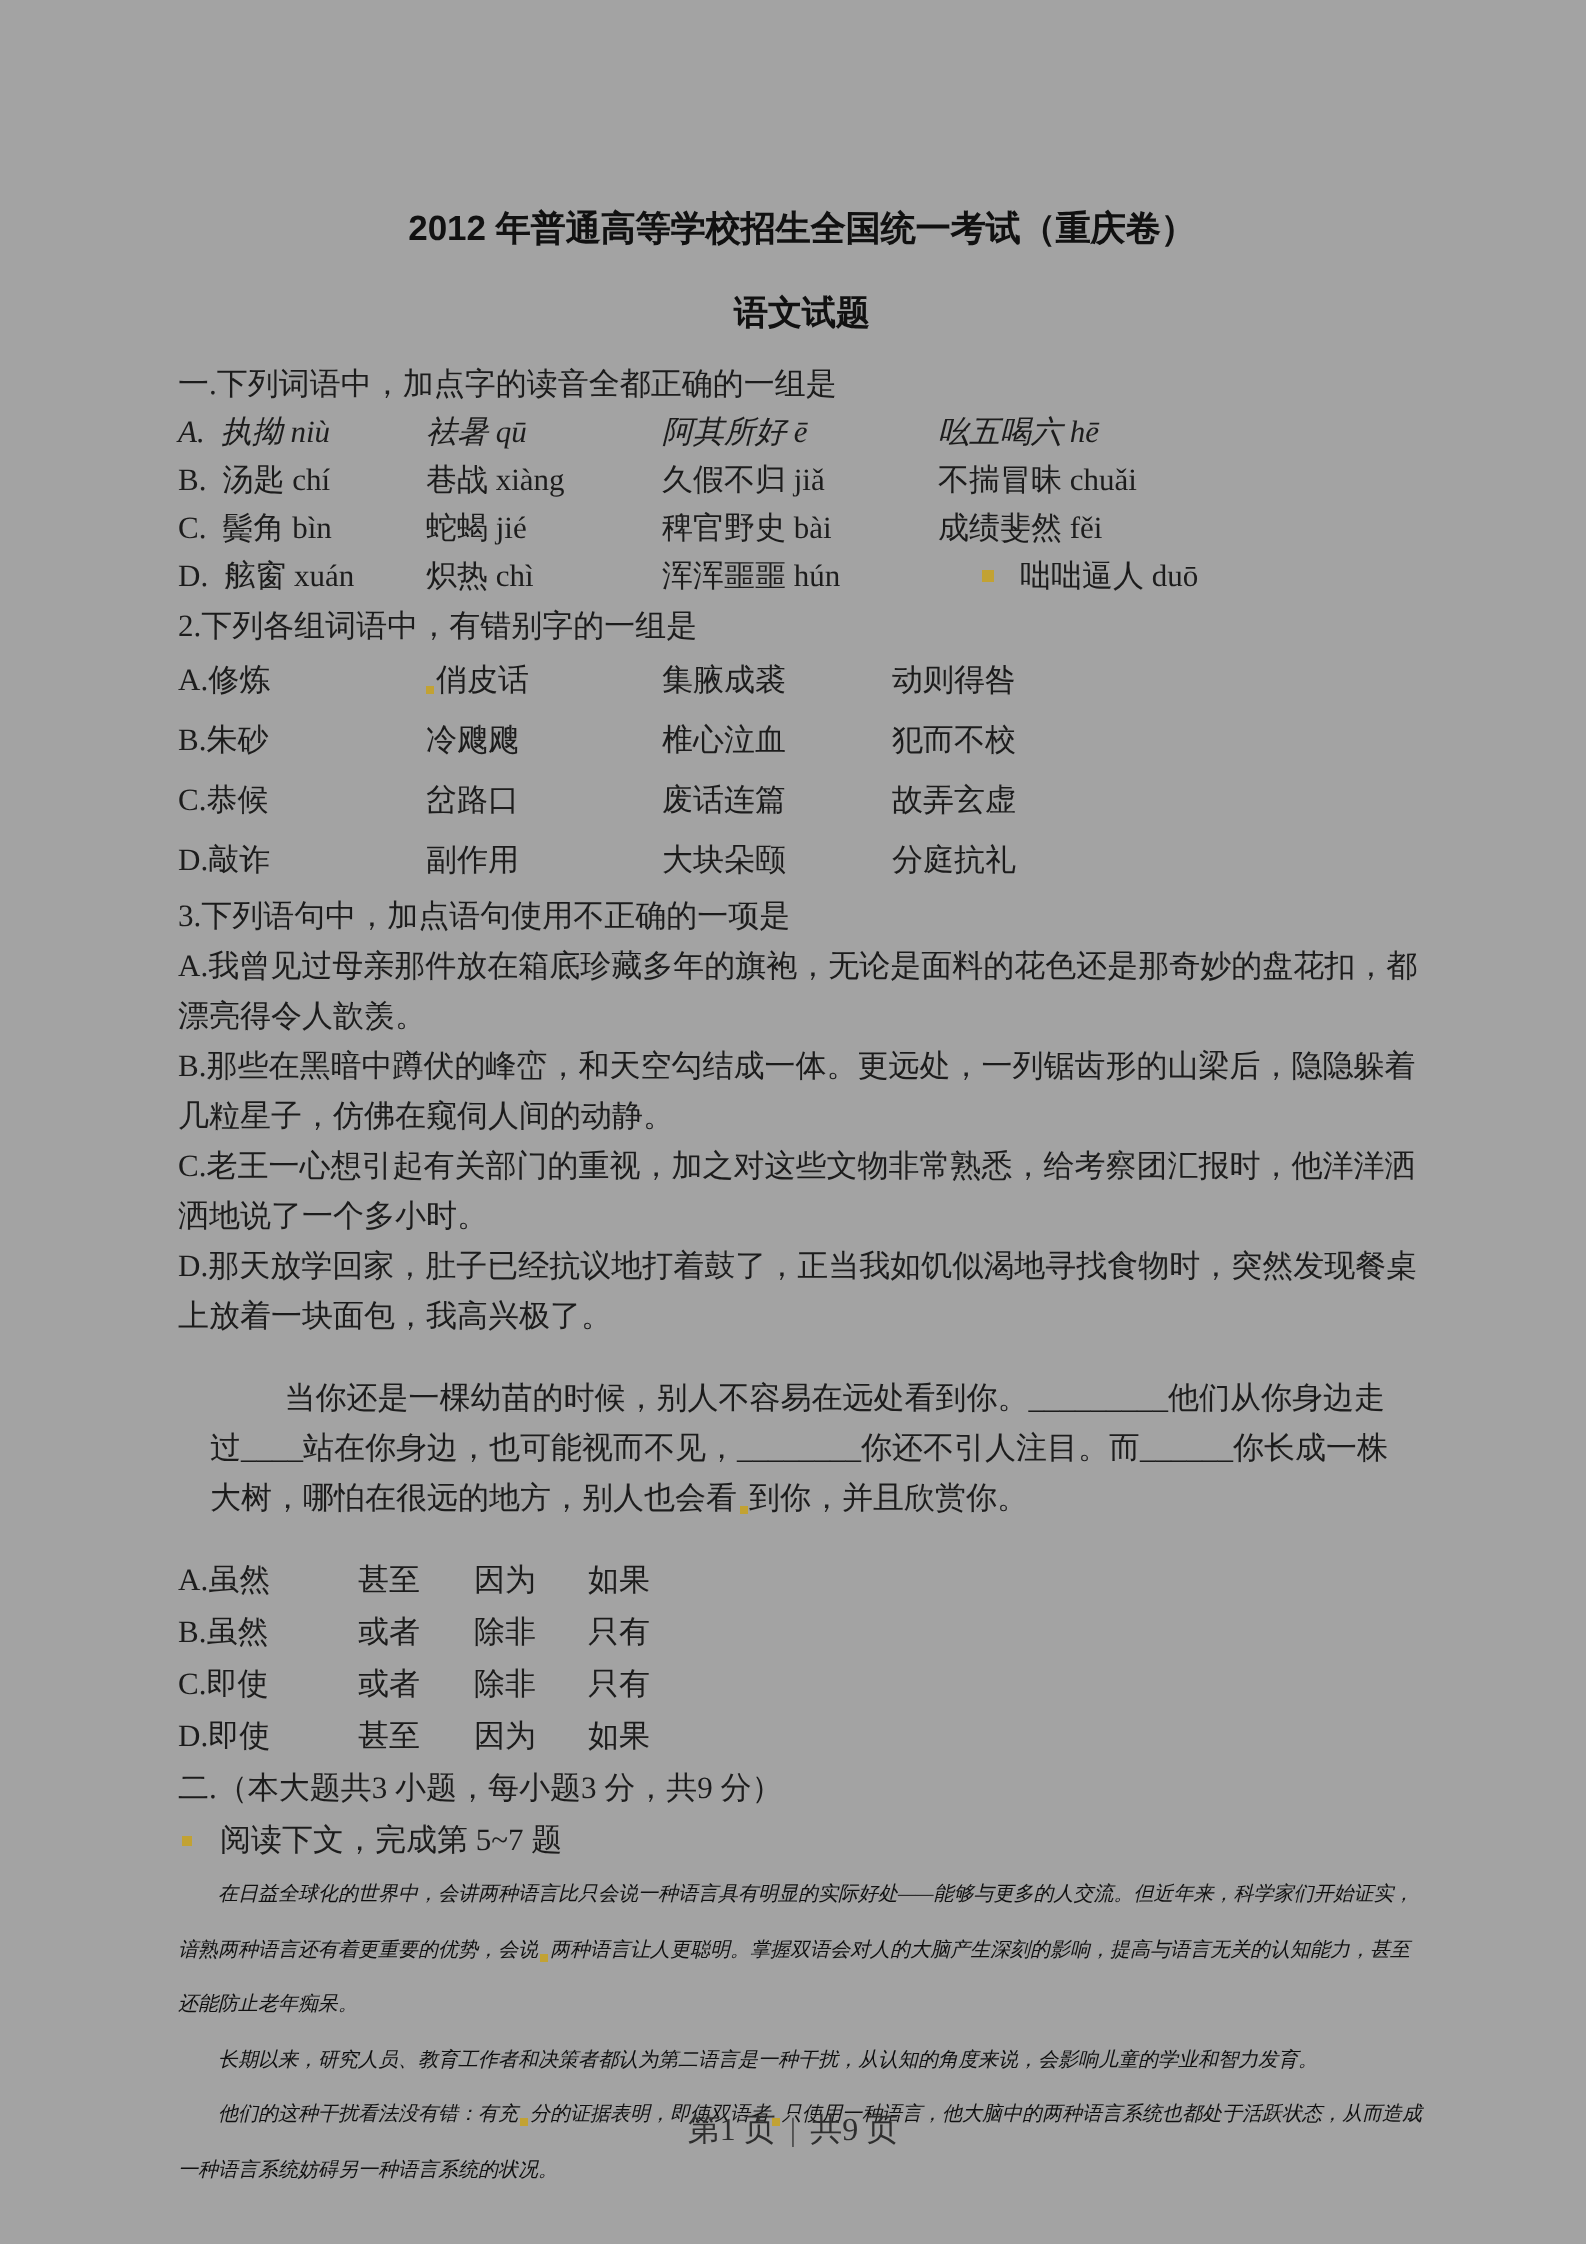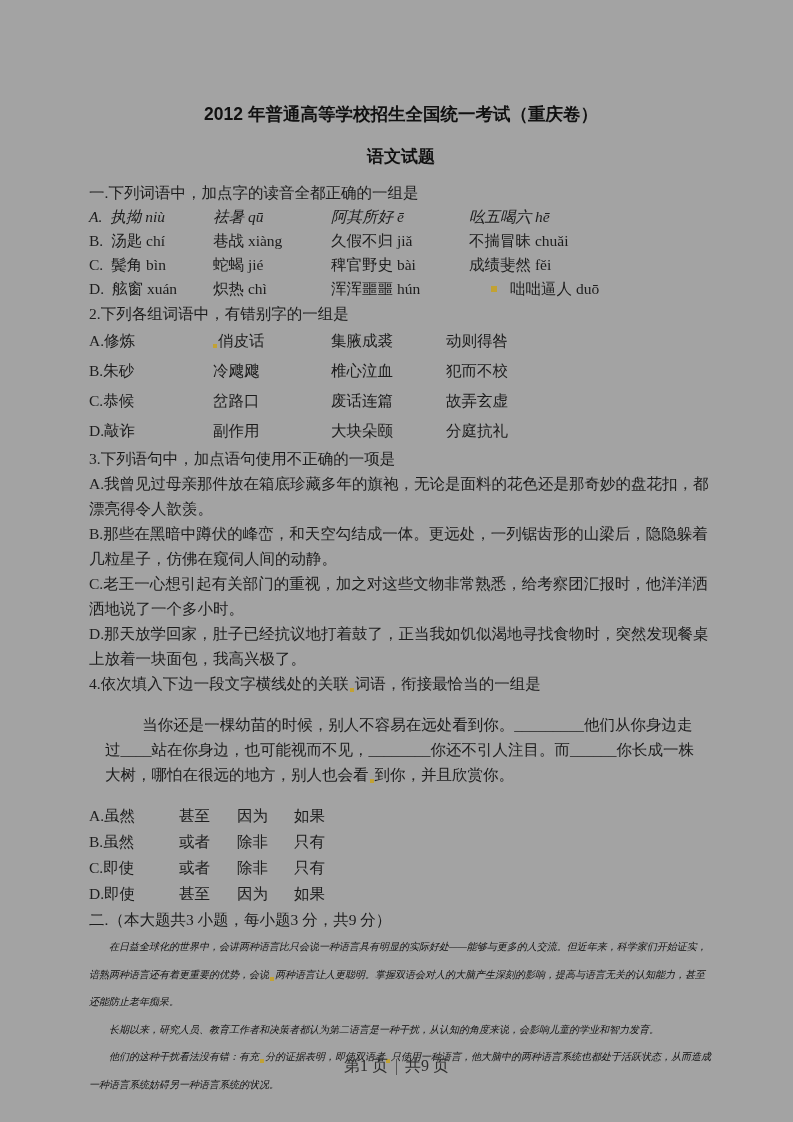--- a/index.html
+++ b/index.html
@@ -126,21 +126,20 @@
       </div>
 
     <p class="line">3.下列语句中，加点语句使用不正确的一项是</p>
     <div id="q3-opts">
         <p class="line opt-para">A.我曾见过母亲那件放在箱底珍藏多年的旗袍，无论是面料的花色还是那奇妙的盘花扣，都漂亮得令人歆羡。</p>
         <p class="line opt-para">B.那些在黑暗中蹲伏的峰峦，和天空勾结成一体。更远处，一列锯齿形的山梁后，隐隐躲着几粒星子，仿佛在窥伺人间的动静。</p>
         <p class="line opt-para">C.老王一心想引起有关部门的重视，加之对这些文物非常熟悉，给考察团汇报时，他洋洋洒洒地说了一个多小时。</p>
         <p class="line opt-para">D.那天放学回家，肚子已经抗议地打着鼓了，正当我如饥似渴地寻找食物时，突然发现餐桌上放着一块面包，我高兴极了。</p>
       </div>
 
-    <p class="line" id="q4-stem"><span class="">4.依次填入下边一段文字横线处的关联</span><span class="emph-dot"></span><span class="">词语，衔接最恰当的一组是</span></p>
     <p class="line q4-passage" id="q4-passage"><span class="">当你还是一棵幼苗的时候，别人不容易在远处看到你。_________他们从你身边走过____站在你身边，也可能视而不见，________你还不引人注目。而______你长成一株大树，哪怕在很远的地方，别人也会看</span><span class="emph-dot"></span><span class="">到你，并且欣赏你。</span></p>
     <div class="opt-table q4" id="q4-rows">
         <span class="opt-row" style="display: flex;">
           <span class="cell c0"><span class="lab">A.</span>虽然</span>
           <span class="cell c1">甚至</span>
           <span class="cell c2">因为</span>
           <span class="cell c3">如果</span>
         </span>
         <span class="opt-row" style="display: flex;">
           <span class="cell c0"><span class="lab">B.</span>虽然</span>
@@ -156,20 +155,21 @@
         </span>
         <span class="opt-row" style="display: flex;">
           <span class="cell c0"><span class="lab">D.</span>即使</span>
           <span class="cell c1">甚至</span>
           <span class="cell c2">因为</span>
           <span class="cell c3">如果</span>
         </span>
       </div>
 
     <p class="line section-line">二.（本大题共3 小题，每小题3 分，共9 分）</p>
+    <p class="line section-line"><span class="bullet-sq"></span><span>阅读下文，完成第 5~7 题</span></p>
 
     <div class="passage" id="passage">
         <p><span class="">在日益全球化的世界中，会讲两种语言比只会说一种语言具有明显的实际好处——能够与更多的人交流。但近年来，科学家们开始证实，谙熟两种语言还有着更重要的优势，会说</span><span class="emph-dot"></span><span class="">两种语言让人更聪明。掌握双语会对人的大脑产生深刻的影响，提高与语言无关的认知能力，甚至还能防止老年痴呆。</span></p>
         <p><span class="">长期以来，研究人员、教育工作者和决策者都认为第二语言是一种干扰，从认知的角度来说，会影响儿童的学业和智力发育。</span></p>
         <p><span class="">他们的这种干扰看法没有错：有充</span><span class="emph-dot"></span><span class="">分的证据表明，即使双语者</span><span class="emph-dot"></span><span class="">只使用一种语言，他大脑中的两种语言系统也都处于活跃状态，从而造成一种语言系统妨碍另一种语言系统的状况。</span></p>
       </div>
   </div>
 
   <div class="footer">
     <span>第1 页</span><span class="sep">|</span><span>共9 页</span>

